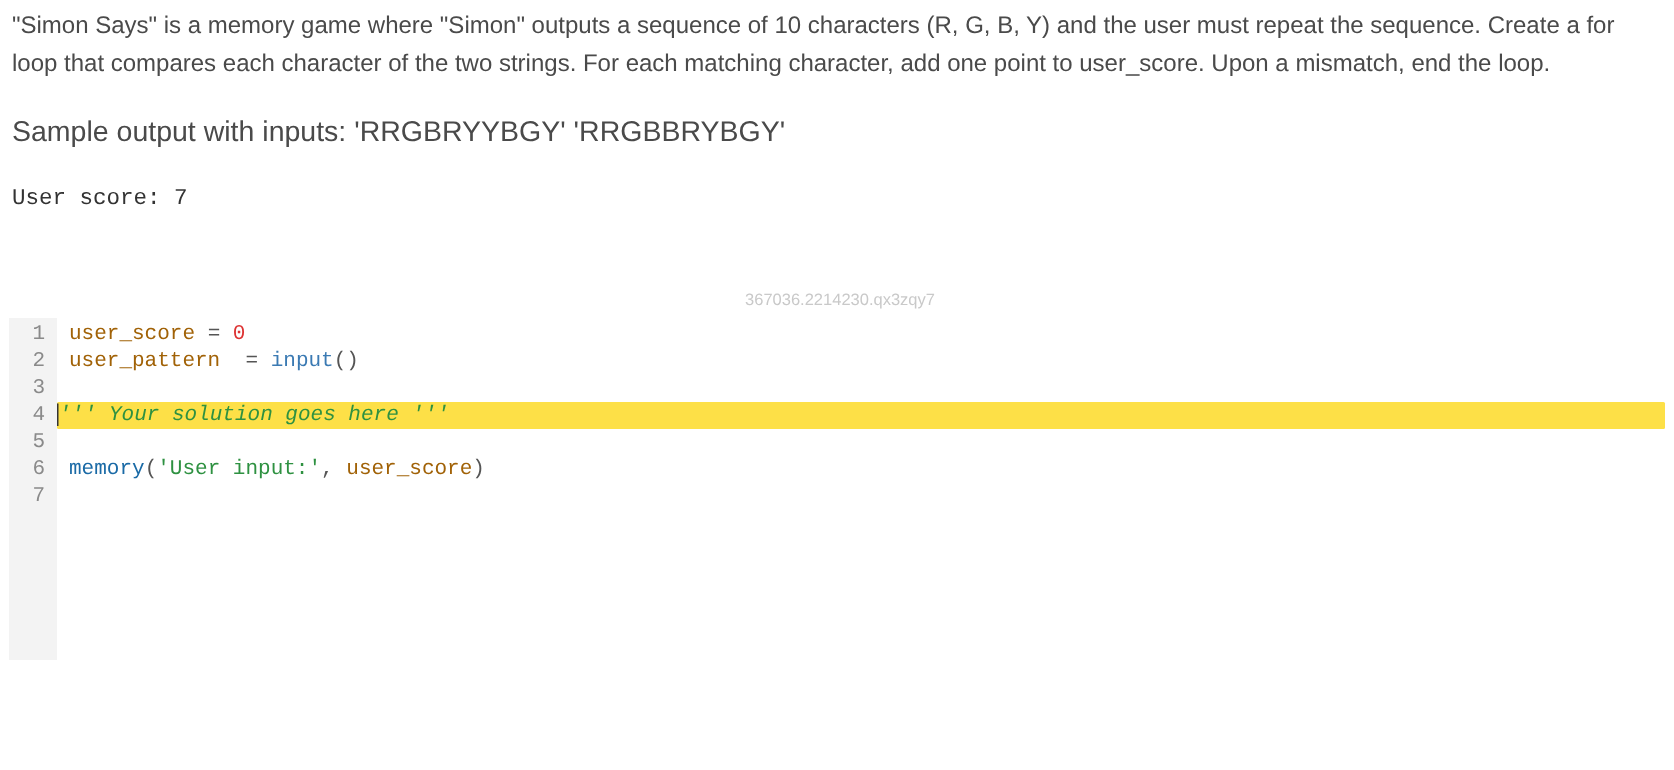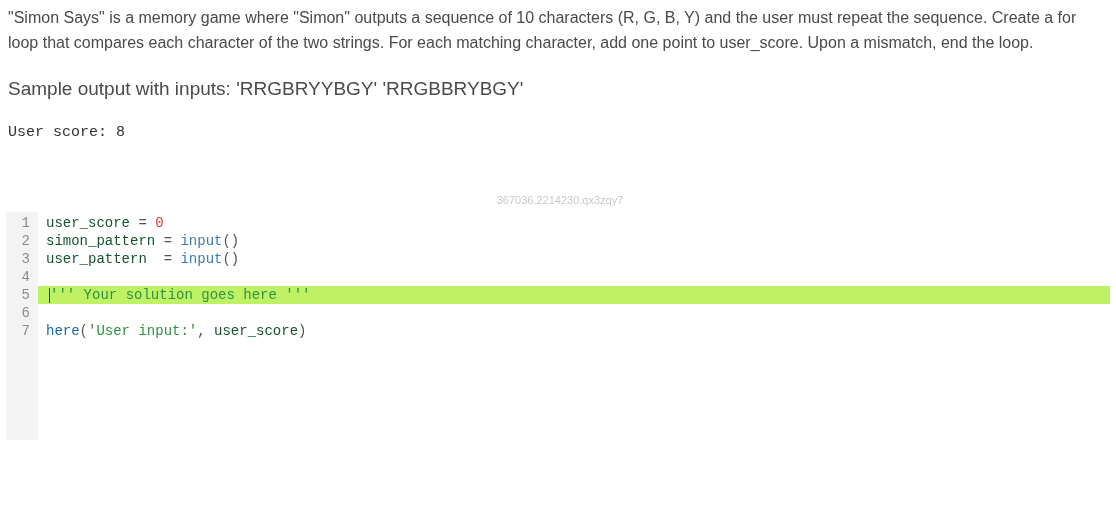--- a/index.html
+++ b/index.html
@@ -67,26 +67,27 @@
       padding: 2px 6px 2px 8px;
       flex: 1;
       color: #333;
     }
     .code-line {
       display: block;
       height: 18px;
       white-space: pre;
     }
     .highlight-line {
-      background: #bef264;
+      background: #fde047;
       margin-left: -8px;
-      padding-left: 11px;
+      padding-left: 0;
       border-radius: 1px;
+      font-style: italic;
     }
-    .tok-ident { color: #14532d; }
+    .tok-ident { color: #a16207; }
     .tok-op { color: #555; }
     .tok-num { color: #d33; }
     .tok-builtin { color: #3b7ab3; }
     .tok-paren { color: #555; }
     .tok-string { color: #2e9141; }
     .tok-keyword { color: #1a6aa6; }
     .cursor {
       display: inline-block;
       width: 1px;
       height: 15px;
@@ -94,37 +95,36 @@
       vertical-align: middle;
       margin-right: 0px;
     }
   </style>
 </head>
 <body>
 
 <div class="problem-description">
   <p>"Simon Says" is a memory game where "Simon" outputs a sequence of 10 characters (R, G, B, Y) and the user must repeat the sequence. Create a for loop that compares each character of the two strings. For each matching character, add one point to user_score. Upon a mismatch, end the loop.</p>
   <p class="sample-output-label">Sample output with inputs: 'RRGBRYYBGY' 'RRGBBRYBGY'</p>
-  <div class="sample-output-value">User score: 8</div>
+  <div class="sample-output-value">User score: 7</div>
 </div>
 
 <div class="watermark">367036.2214230.qx3zqy7</div>
 
 <div class="code-editor">
   <div class="gutter">
     <span class="ln">1</span>
     <span class="ln">2</span>
     <span class="ln">3</span>
     <span class="ln">4</span>
     <span class="ln">5</span>
     <span class="ln">6</span>
     <span class="ln">7</span>
   </div>
   <div class="code-area">
     <span class="code-line"><span class="tok-ident">user_score</span> <span class="tok-op">=</span> <span class="tok-num">0</span></span>
-    <span class="code-line"><span class="tok-ident">simon_pattern</span> <span class="tok-op">=</span> <span class="tok-builtin">input</span><span class="tok-paren">()</span></span>
     <span class="code-line"><span class="tok-ident">user_pattern</span>  <span class="tok-op">=</span> <span class="tok-builtin">input</span><span class="tok-paren">()</span></span>
     <span class="code-line"></span>
     <span class="code-line highlight-line"><span class="cursor"></span><span class="tok-string">'''</span><span class="tok-string"> Your solution goes here </span><span class="tok-string">'''</span></span>
     <span class="code-line"></span>
-    <span class="code-line"><span class="tok-keyword">here</span><span class="tok-paren">(</span><span class="tok-string">'User input:'</span><span class="tok-op">,</span><span class="tok-ident"> user_score</span><span class="tok-paren">)</span></span>
+    <span class="code-line"><span class="tok-keyword">memory</span><span class="tok-paren">(</span><span class="tok-string">'User input:'</span><span class="tok-op">,</span><span class="tok-ident"> user_score</span><span class="tok-paren">)</span></span>
   </div>
 </div>
 
 </body></html>

